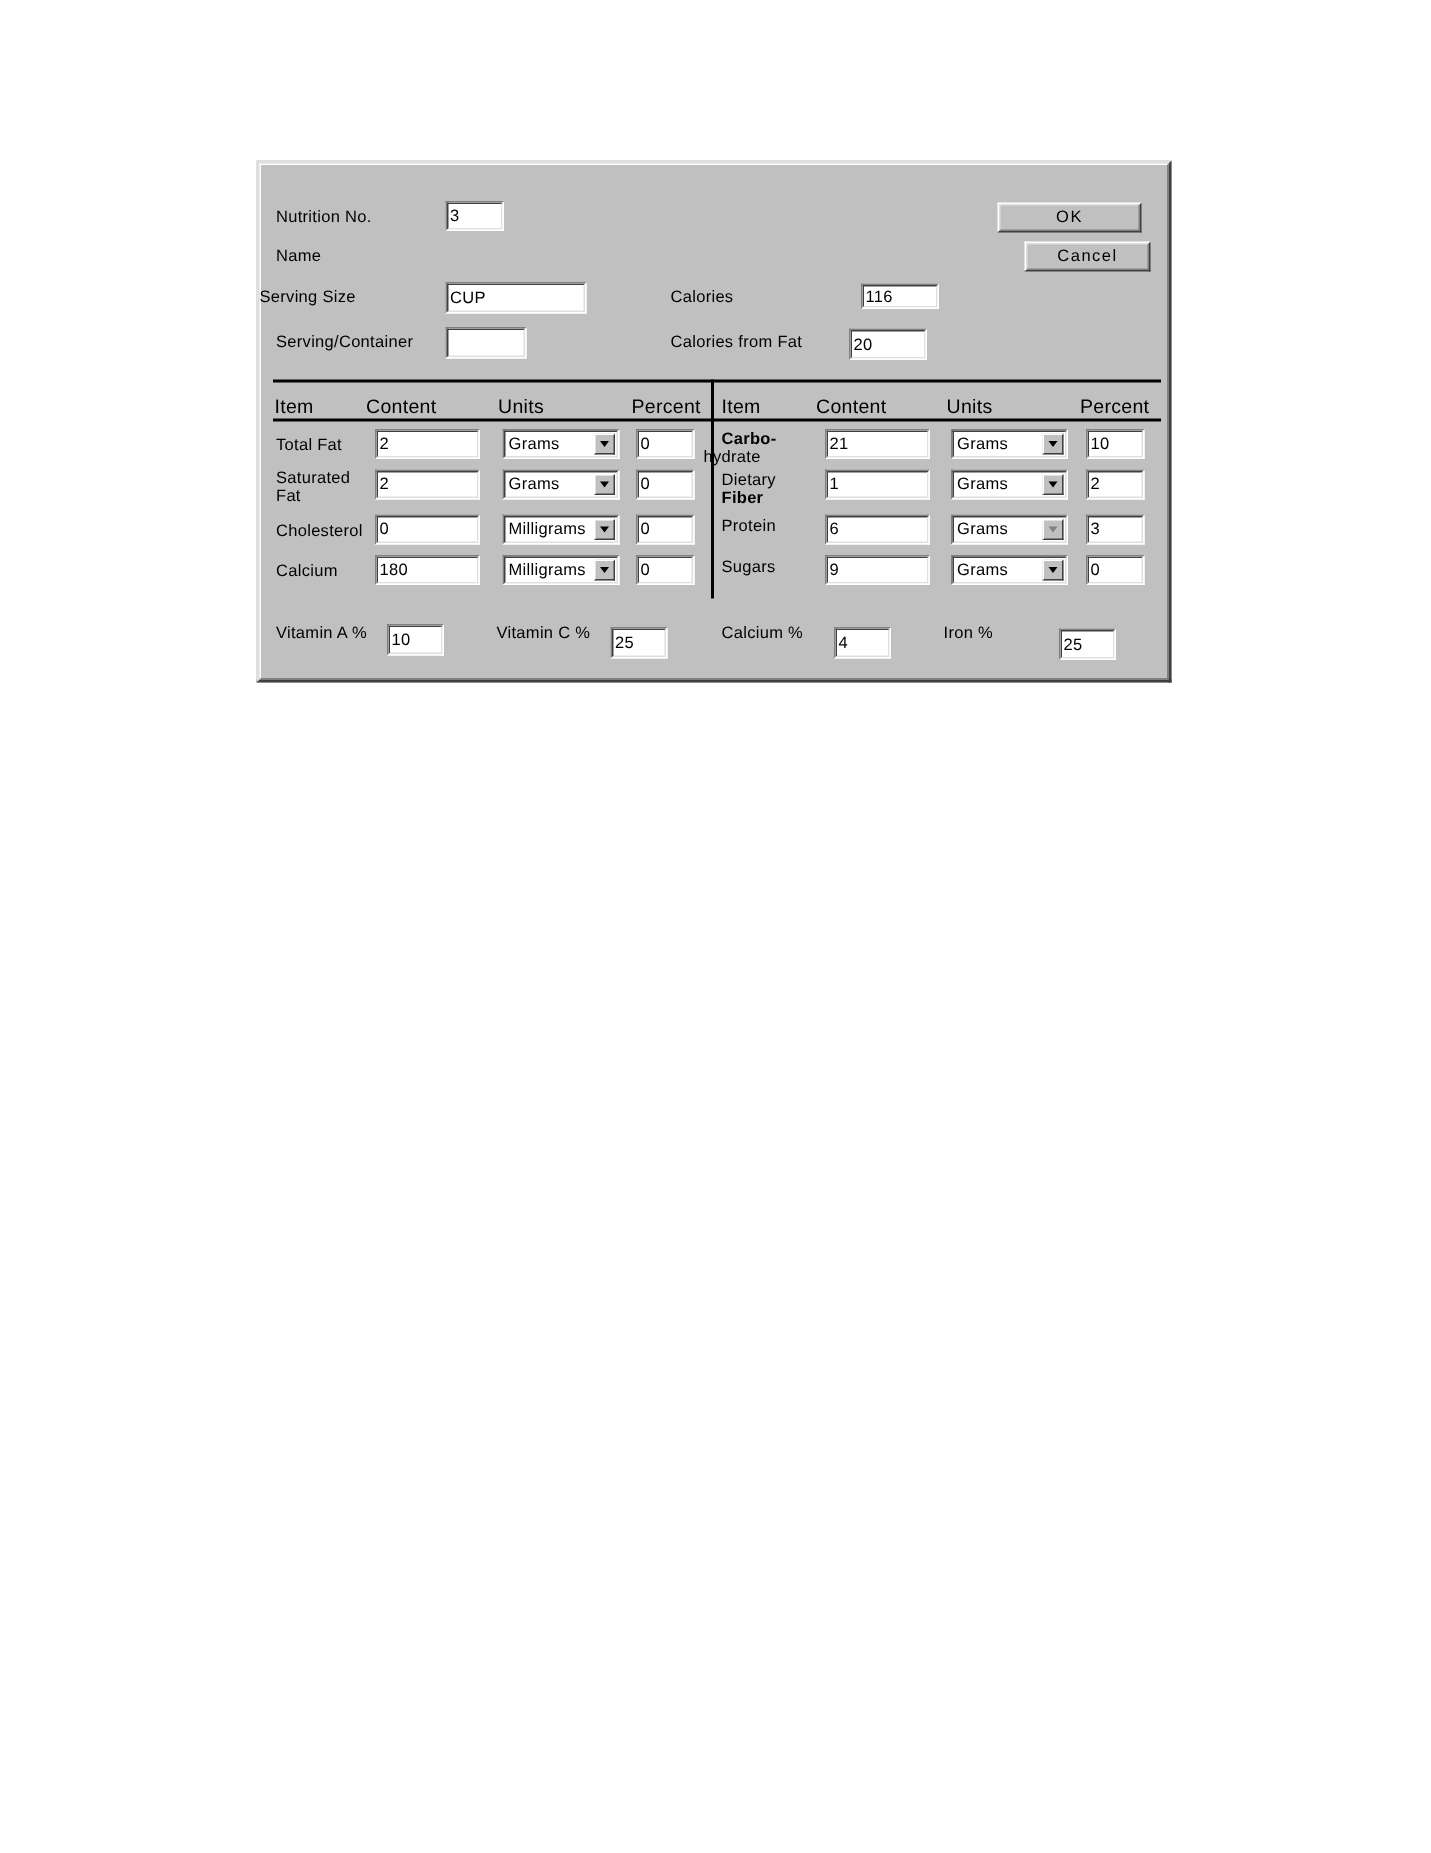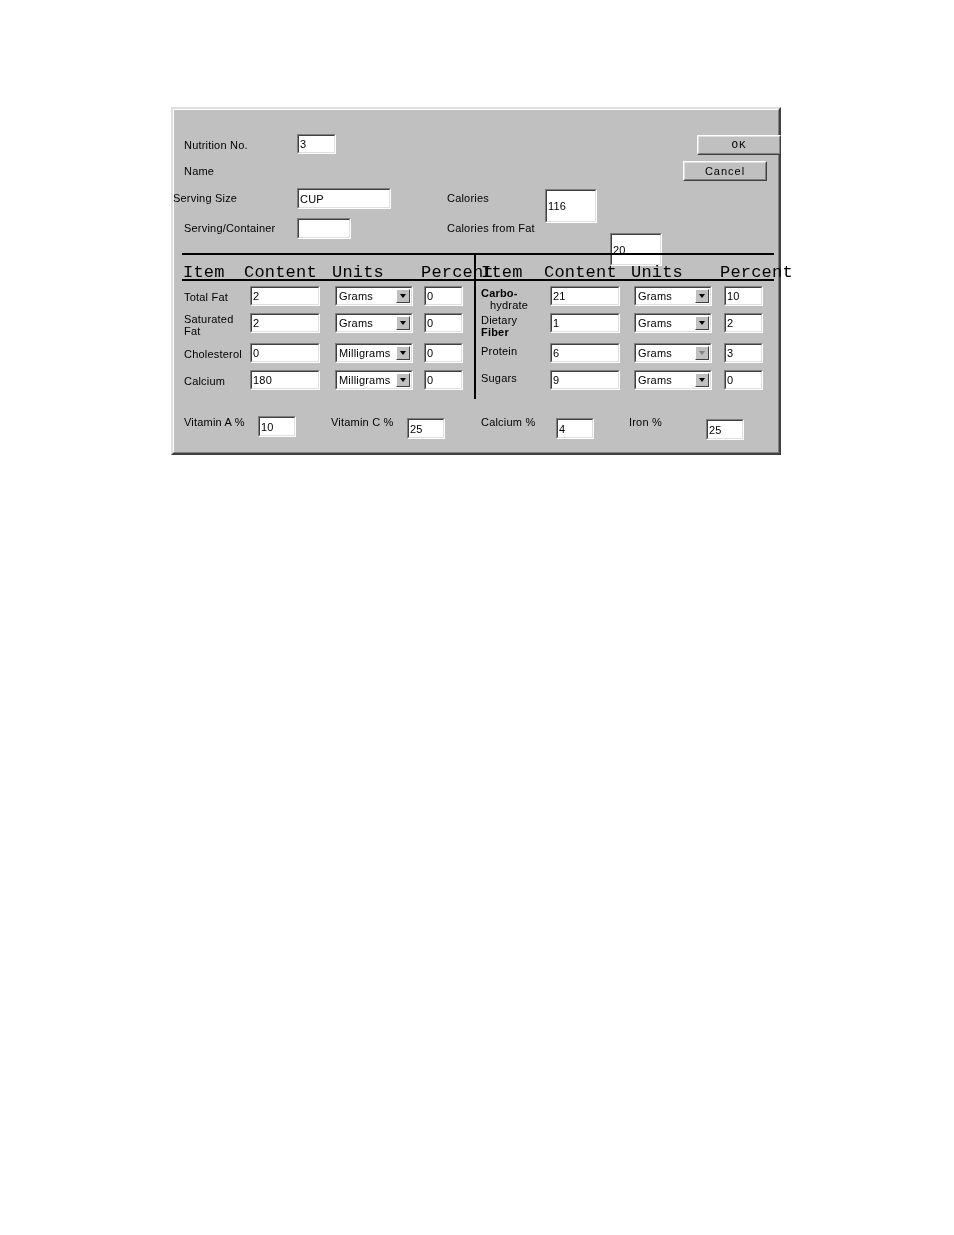--- a/index.html
+++ b/index.html
@@ -226,23 +226,23 @@
     background: #000000;
   }
   .vrule {
     position: absolute;
     width: 2px;
     background: #000000;
   }
 
   .col-head {
     position: absolute;
-    font-size: 17px;
+    font-size: 13px;
     color: #000000;
-    font-family: Liberation Mono, monospace;
+    font-family: Liberation Sans, sans-serif;
     white-space: pre;
     letter-spacing: 0.2px;
   }
 </style>
 </head>
 <body>
 
 <div id="page">
 
   <div class="dialog">
@@ -258,28 +258,28 @@
 
     <div class="tf" style="left:124px; top:25px;  width:39px;  height:20px;">
       <span>3</span>
     </div>
     <div class="tf" style="left:124px; top:79px;  width:94px;  height:21px;">
       <span>CUP</span>
     </div>
     <div class="tf" style="left:124px; top:109px; width:54px;  height:21px;">
       <span></span>
     </div>
-    <div class="tf" style="left:372px; top:80px;  width:52px;  height:34px;">
+    <div class="tf" style="left:401px; top:80px;  width:52px;  height:17px;">
       <span>116</span>
     </div>
-    <div class="tf" style="left:393px; top:124px; width:52px;  height:33px;margin-left:44px;">
+    <div class="tf" style="left:393px; top:110px; width:52px;  height:21px;">
       <span>20</span>
     </div>
 
-    <div class="btn" style="left:524px; top:26px; width:84px; height:20px;font-family:Liberation Mono, monospace;">
+    <div class="btn" style="left:492px; top:26px; width:96px; height:20px;">
       <span>OK</span>
     </div>
     <div class="btn" style="left:510px; top:52px; width:84px; height:20px;">
       <span>Cancel</span>
     </div>
 
     <div class="hrule" style="left:9px;  top:144px; width:592px;"></div>
     <div class="hrule" style="left:9px;  top:170px; width:592px;"></div>
     <div class="vrule" style="left:301px; top:144px; height:146px;"></div>
 
@@ -344,21 +344,21 @@
       <span class="combo-text">Milligrams</span>
       <span class="combo-arrow">
           <span class="tri"></span>
         </span>
     </div>
     <div class="tf" style="left:251px; top:261px; width:39px; height:20px;">
       <span>0</span>
     </div>
 
     <div class="lbl" style="left:308px; top:178px;font-weight:bold;">Carbo-</div>
-    <div class="lbl" style="left:317px; top:190px;">hydrate</div>
+    <div class="lbl" style="left:296px; top:190px;">hydrate</div>
     <div class="tf" style="left:377px; top:177px; width:70px; height:20px;">
       <span>21</span>
     </div>
     <div class="combo" style="left:461px; top:177px; width:78px;">
       <span class="combo-text">Grams</span>
       <span class="combo-arrow">
           <span class="tri"></span>
         </span>
     </div>
     <div class="tf" style="left:551px; top:177px; width:39px; height:20px;">

